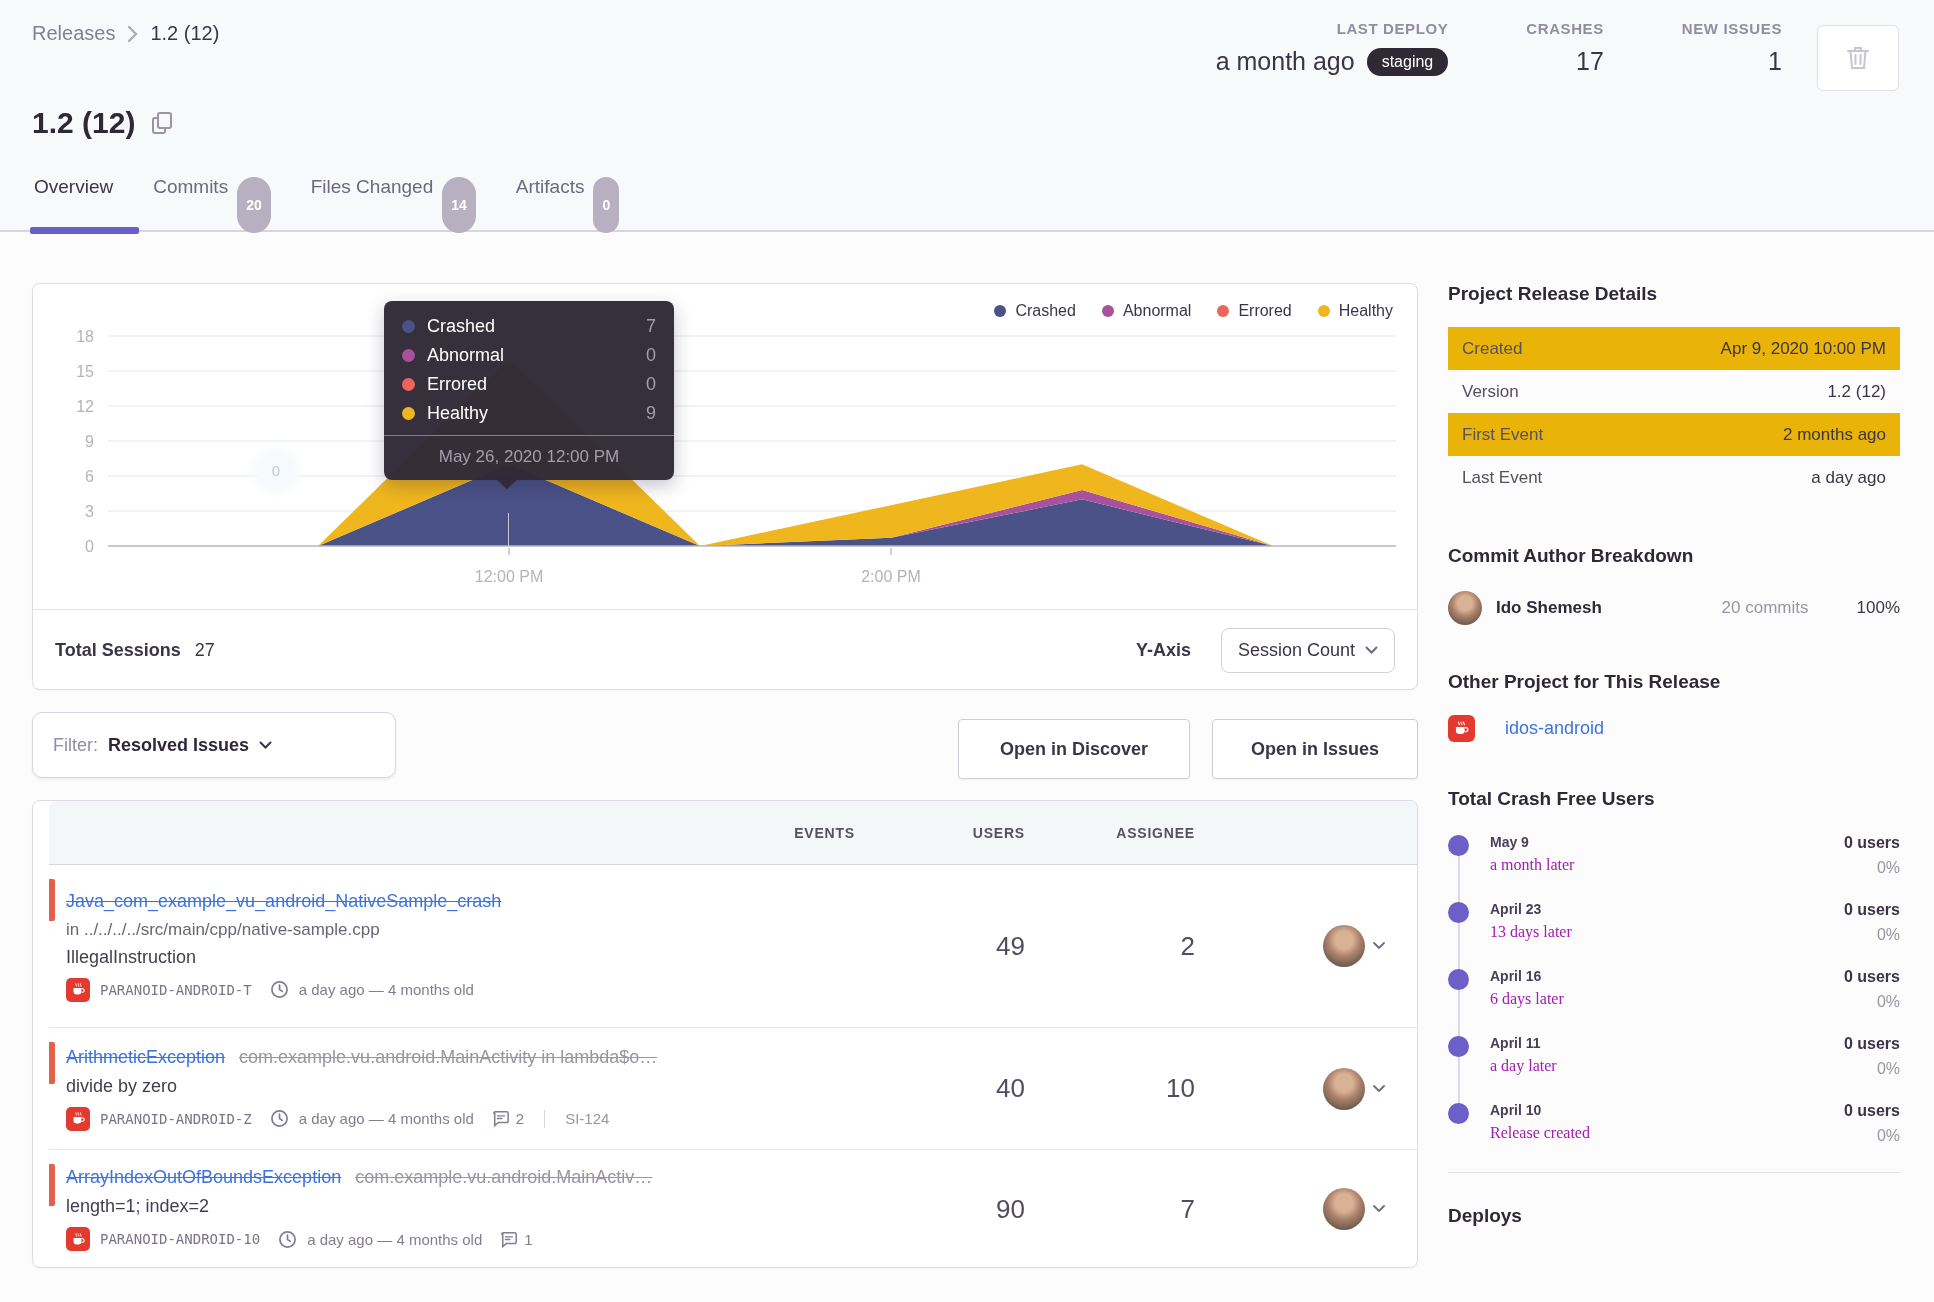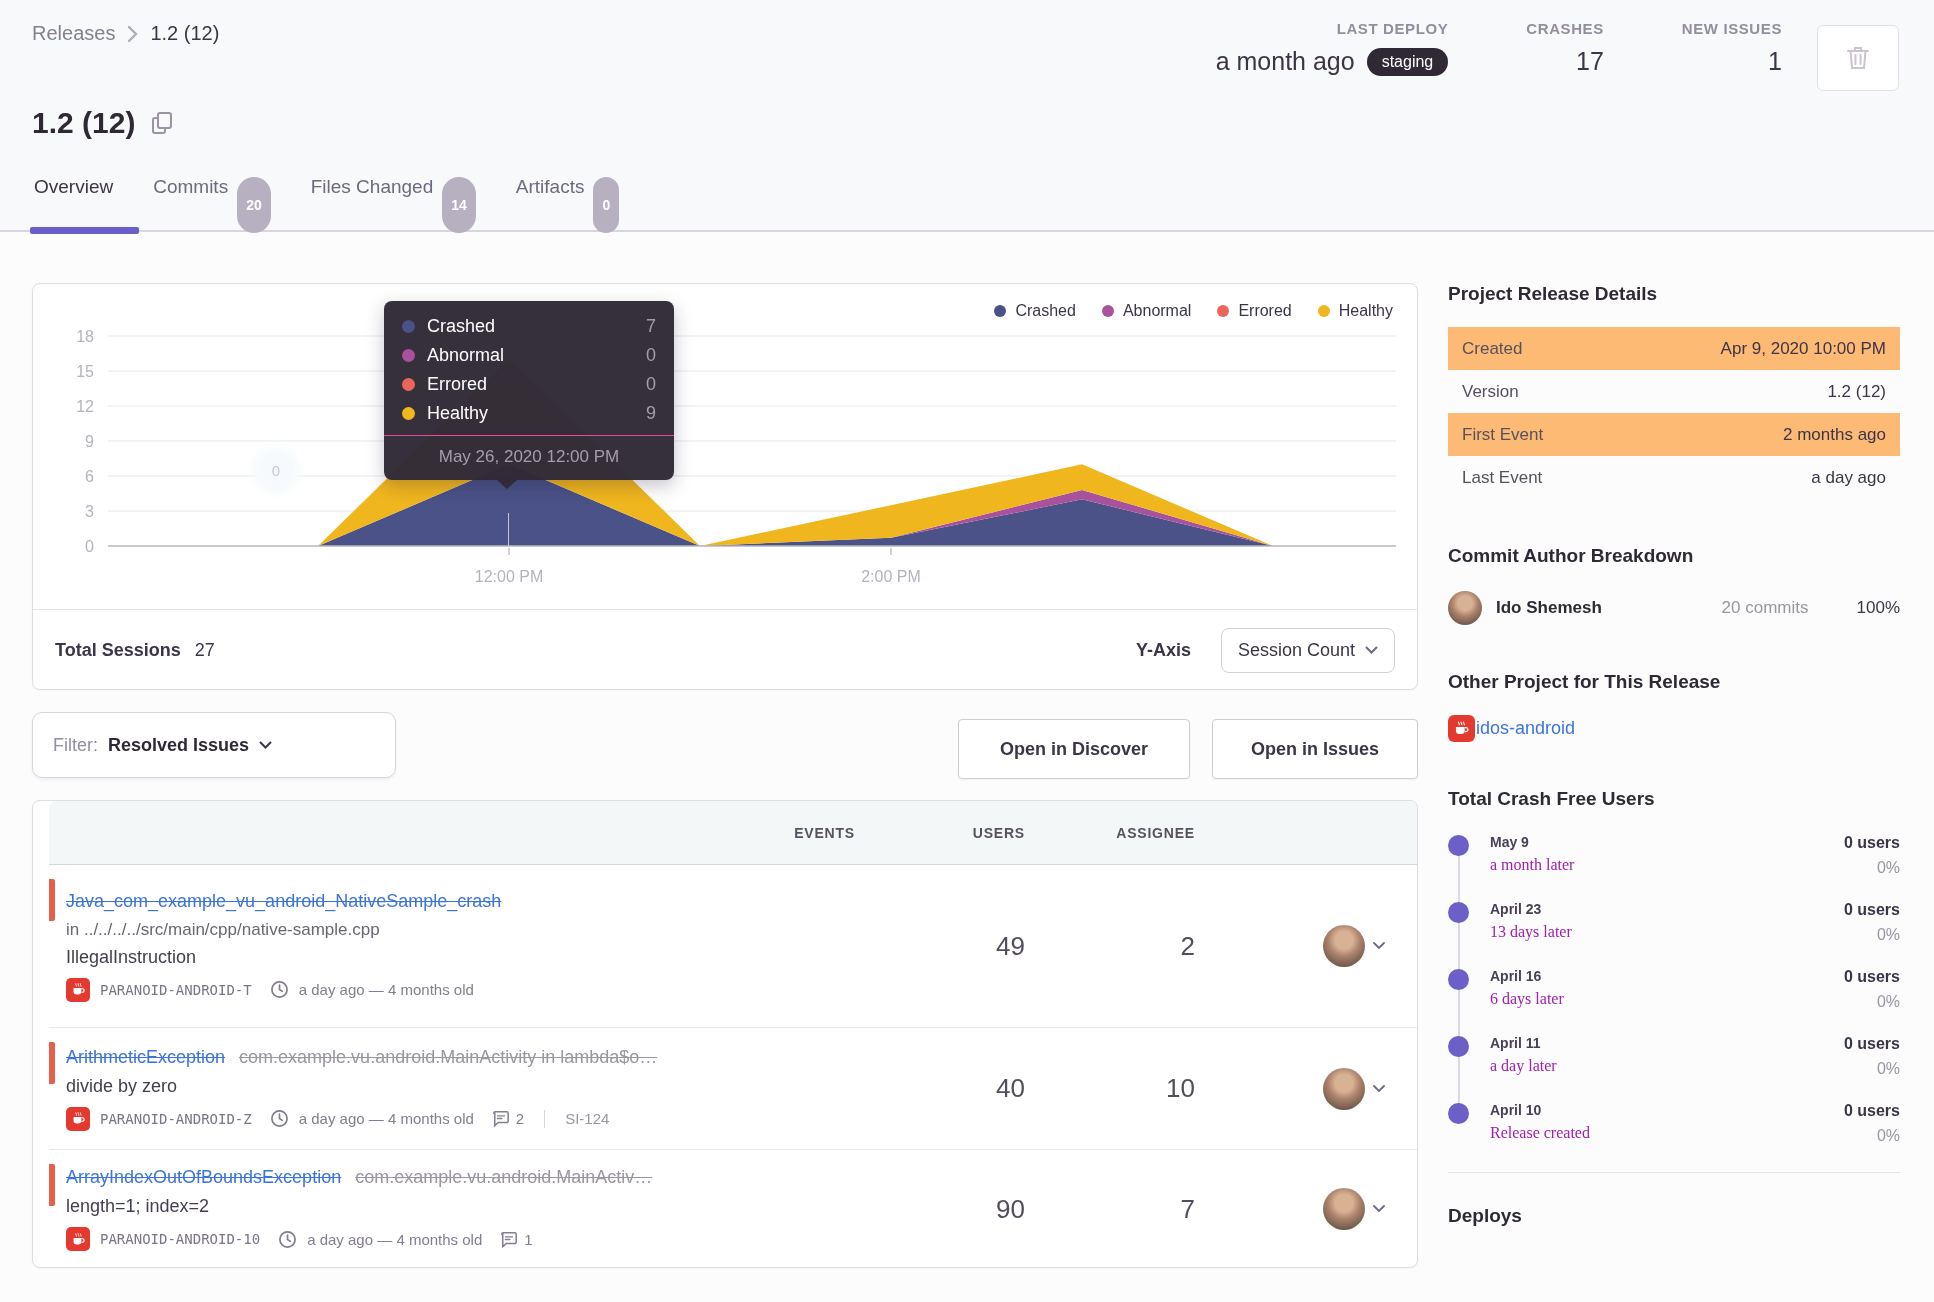--- a/index.html
+++ b/index.html
@@ -105,29 +105,29 @@
   .big-num { font-size:26px; color:#524c5e; }
   .td-assignee { display:flex; align-items:center; justify-content:flex-end; gap:8px; }
   .avatar { border-radius:50%; background:radial-gradient(circle at 50% 36%, #d8b294 0 26%, #a9806a 48%, #6e5a4e 78%, #4e4138 100%); }
   .av-40 { width:42px; height:42px; } .av-34 { width:34px; height:34px; }
 
   
   .sidebar { position:absolute; left:1448px; top:283px; width:452px; }
   .sb-h { font-size:19px; font-weight:bold; color:#2f2936; }
   .rel-rows { margin-top:22px; }
   .rel-row { display:flex; align-items:center; justify-content:space-between; height:43px; padding:0 14px; font-size:17px; }
-  .rel-row.striped { background:#fdba74; }
+  .rel-row.striped { background:#eab308; }
   .rel-label { color:#57505f; }
   .rel-value { color:#3c3548; }
   .author-row { margin-top:24px; display:flex; align-items:center; gap:14px; }
   .author-name { font-size:17px; font-weight:bold; color:#2f2936; flex:1; }
   .author-commits { font-size:17px; color:#9a94a3; margin-right:34px; }
   .author-pct { font-size:17px; color:#3c3548; }
   .sec-gap { margin-top:46px; }
-  .proj-row { margin-top:22px; display:flex; align-items:center; gap:1px; }
+  .proj-row { margin-top:22px; display:flex; align-items:center; gap:30px; }
   .proj-badge-lg { width:27px; height:27px; border-radius:6px; background:#e4392e; display:flex; align-items:center; justify-content:center; }
   .proj-link { font-size:18px; color:#3d74db; cursor:pointer; }
   .timeline { position:relative; margin-top:24px; }
   .tl-line { position:absolute; left:10px; top:12px; bottom:34px; width:2px; background:#ddd8e5; }
   .tl-item { position:relative; padding-left:42px; margin-bottom:21px; min-height:46px; }
   .tl-dot { position:absolute; left:0; top:1px; width:21px; height:21px; border-radius:50%; background:#6C5FC7; }
   .tl-date { font-size:14px; font-weight:bold; color:#494058; }
   .tl-sub { font-size:16px; color:#a21caf; margin-top:6px;font-family:Liberation Serif, serif; }
   .tl-right { position:absolute; right:0; top:0; text-align:right; }
   .tl-users { font-size:16px; font-weight:bold; color:#3c3548; }

